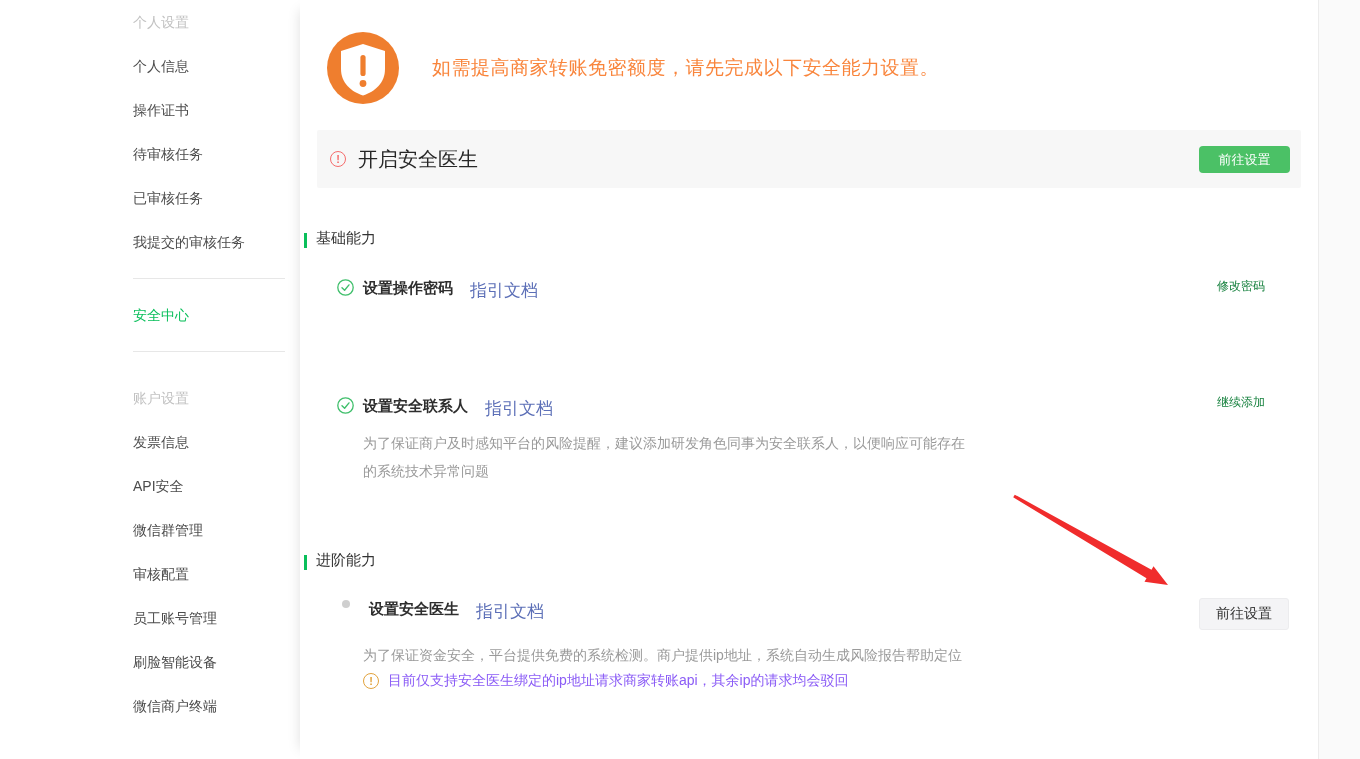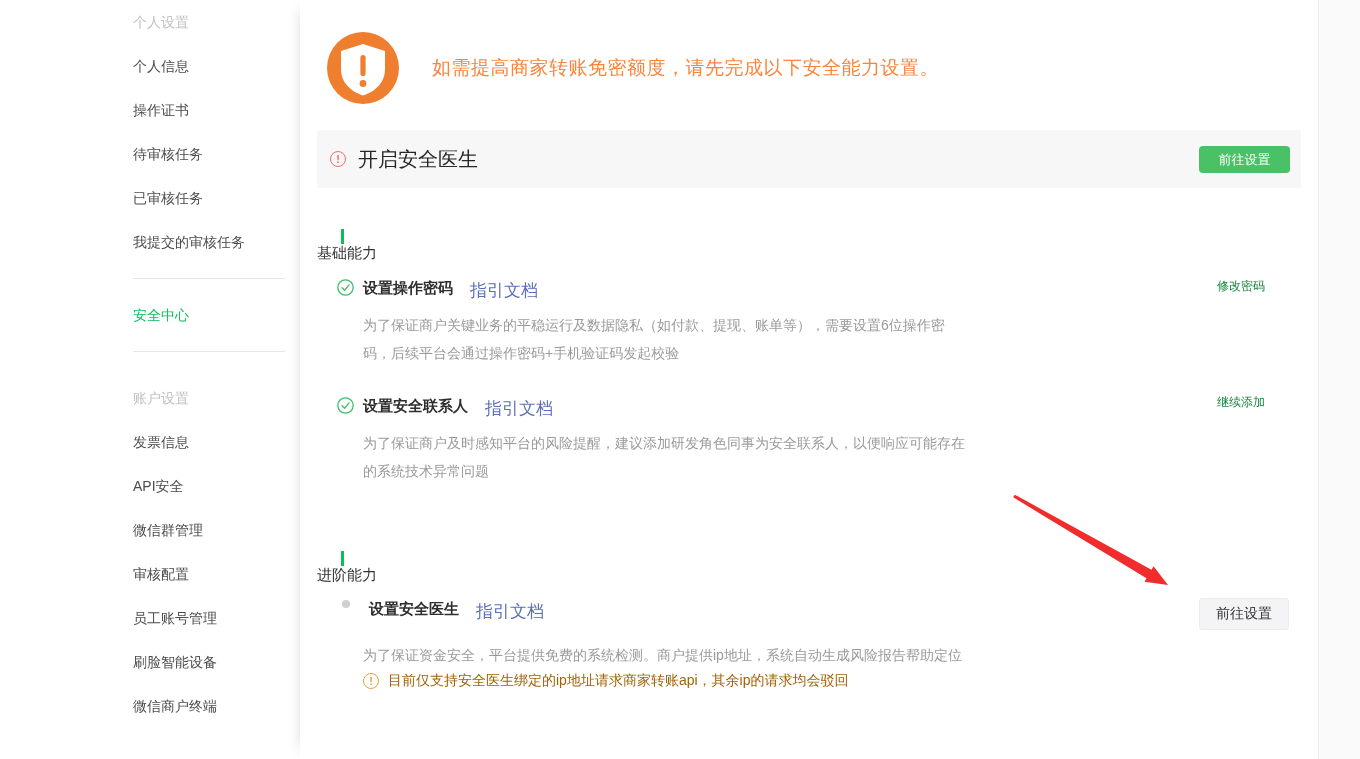--- a/index.html
+++ b/index.html
@@ -29,39 +29,39 @@
             background:#f7f7f7; border-radius:2px; display:flex; align-items:center; }
   .circle-alert { width:16px; height:16px; border-radius:50%; border:1px solid #f56c6c;
             color:#f56c6c; font-size:11px; font-weight:bold; text-align:center; line-height:14px;
             margin-left:13px; flex:0 0 auto; }
   .circle-alert.yellow { border-color:#e2a33d; color:#e2a33d; }
   .banner-title { margin-left:12px; font-size:20px; color:#262626; }
   .btn-green { position:absolute; right:11px; top:16px; width:91px; height:27px;
             background:#4bc166; color:#fff; font-size:13px; border:none; border-radius:4px;
             cursor:pointer; }
 
-  .sec-header { position:absolute; left:17px; display:flex; align-items:center;flex-direction:column; }
+  .sec-header { position:absolute; left:4px; display:flex; align-items:flex-end; }
   .sec-bar { width:3px; height:15px; background:#0abf5b; margin-right:9px; }
   .sec-title { font-size:15px; color:#333; }
   .sec-basic { top:229px; } .sec-adv { top:551px; }
 
   .cap-row { position:absolute; left:37px; display:flex; align-items:flex-start; }
   .row1 { top:279px; } .row2 { top:397px; } .row3 { top:600px; }
   .check-icon { width:17px; height:17px; flex:0 0 auto; }
   .dot-icon { width:8px; height:8px; border-radius:50%; background:#cfcfcf; margin:0 5px; flex:0 0 auto; }
   .cap-title { margin-left:9px; font-size:15px; font-weight:bold; color:#2e2e2e; }
   .row3 .cap-title { margin-left:14px; }
   .guide-link { margin-left:17px; font-size:17px; color:#5c6fb7; cursor:pointer; text-decoration:none; }
 
   .cap-desc { position:absolute; left:63px; width:608px; font-size:14px; color:#9a9a9a; line-height:28px; }
   .desc1 { top:311px; } .desc2 { top:429px; } .desc3 { top:641px; width:700px; }
 
   .warn-row { position:absolute; left:63px; top:672px; display:flex; align-items:center; }
   .warn-row .circle-alert { margin-left:0; }
-  .warn-text { margin-left:9px; font-size:14px; color:#a16207; }
+  .warn-text { margin-left:9px; font-size:14px; color:#8b5cf6; }
 
   .side-action { position:absolute; font-size:12px; color:#15803d; cursor:pointer; }
   .action1 { left:917px; top:278px; } .action2 { left:917px; top:394px; }
   .btn-gray { position:absolute; left:899px; top:598px; width:90px; height:32px;
         background:#f4f4f6; border:1px solid #ececee; border-radius:3px;
         font-size:14px; color:#333; cursor:pointer; }
 
   .arrow-svg { position:absolute; left:1000px; top:485px; pointer-events:none; }
 </style>
 </head>
@@ -113,21 +113,20 @@
     </div>
 
     <div class="cap-row row1">
       <svg class="check-icon" viewBox="0 0 17 17">
         <circle cx="8.5" cy="8.5" r="7.7" fill="none" stroke="#3fbf6b" stroke-width="1.3"></circle>
         <polyline points="5,8.8 7.6,11.3 12,5.9" fill="none" stroke="#3fbf6b" stroke-width="1.4" stroke-linecap="round" stroke-linejoin="round"></polyline>
       </svg>
       <span class="cap-title">设置操作密码</span>
       <a class="guide-link">指引文档</a>
     </div>
-    <div class="cap-desc desc1">为了保证商户关键业务的平稳运行及数据隐私（如付款、提现、账单等），需要设置6位操作密码，后续平台会通过操作密码+手机验证码发起校验</div>
     <span class="side-action action1">修改密码</span>
 
     <div class="cap-row row2">
       <svg class="check-icon" viewBox="0 0 17 17">
         <circle cx="8.5" cy="8.5" r="7.7" fill="none" stroke="#3fbf6b" stroke-width="1.3"></circle>
         <polyline points="5,8.8 7.6,11.3 12,5.9" fill="none" stroke="#3fbf6b" stroke-width="1.4" stroke-linecap="round" stroke-linejoin="round"></polyline>
       </svg>
       <span class="cap-title">设置安全联系人</span>
       <a class="guide-link">指引文档</a>
     </div>

